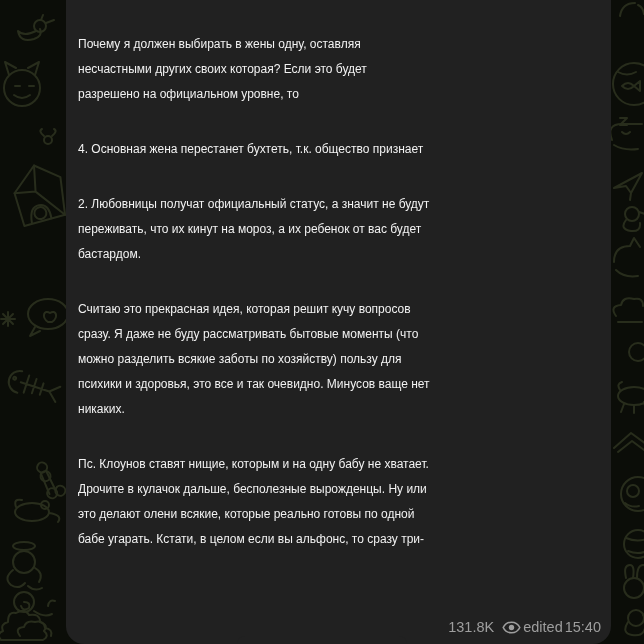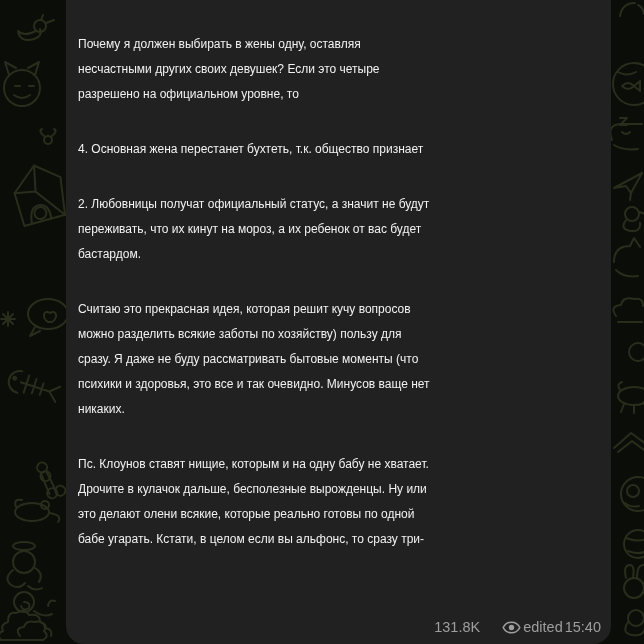--- a/index.html
+++ b/index.html
@@ -21,21 +21,21 @@
     font-size:12px;line-height:25px;
   }
   .msg-paragraph{margin:0 0 30px 0;}
   .msg-line{white-space:nowrap;height:25px;}
   .meta{
     position:absolute;right:10px;bottom:9px;
     display:flex;align-items:center;
     color:var(--c-meta,#9e9e9e);
     font-size:14.5px;line-height:16px;
   }
-  .meta .views{margin-right:22px;}
+  .meta .views{margin-right:8px;}
   .meta .eye{display:block;}
   .meta .edited{margin-left:2px;}
   .meta .time{margin-left:2px;}
   .bubble-peek{
     position:absolute;left:237px;top:636px;width:170px;height:8px;
     background:var(--c-bubble,#212121);
     border-radius:16px 16px 0 0;
   }
 </style>
 </head>
@@ -179,35 +179,35 @@
     <g>
       <path d="M20 636 q-6-8 4-9 q2-7 11-5 q9-2 10 6 q8 1 6 8"></path>
     </g>
   </g>
 </svg>
 
 <div class="bubble">
   <div class="bubble-content">
     <div class="msg-paragraph">
       <div class="msg-line">Почему я должен выбирать в жены одну, оставляя</div>
-      <div class="msg-line">несчастными других своих девушек? Если это четыре</div>
+      <div class="msg-line">несчастными других своих которая? Если это будет</div>
       <div class="msg-line">разрешено на официальном уровне, то</div>
     </div>
     <div class="msg-paragraph">
       <div class="msg-line">4. Основная жена перестанет бухтеть, т.к. общество признает</div>
     </div>
     <div class="msg-paragraph">
       <div class="msg-line">2. Любовницы получат официальный статус, а значит не будут</div>
       <div class="msg-line">переживать, что их кинут на мороз, а их ребенок от вас будет</div>
       <div class="msg-line">бастардом.</div>
     </div>
     <div class="msg-paragraph">
       <div class="msg-line">Считаю это прекрасная идея, которая решит кучу вопросов</div>
+      <div class="msg-line">сразу. Я даже не буду рассматривать бытовые моменты (что</div>
       <div class="msg-line">можно разделить всякие заботы по хозяйству) пользу для</div>
-      <div class="msg-line">сразу. Я даже не буду рассматривать бытовые моменты (что</div>
       <div class="msg-line">психики и здоровья, это все и так очевидно. Минусов ваще нет</div>
       <div class="msg-line">никаких.</div>
     </div>
     <div class="msg-paragraph">
       <div class="msg-line">Пс. Клоунов ставят нищие, которым и на одну бабу не хватает.</div>
       <div class="msg-line">Дрочите в кулачок дальше, бесполезные вырожденцы. Ну или</div>
       <div class="msg-line">это делают олени всякие, которые реально готовы по одной</div>
       <div class="msg-line">бабе угарать. Кстати, в целом если вы альфонс, то сразу три-</div>
     </div>
   </div>

